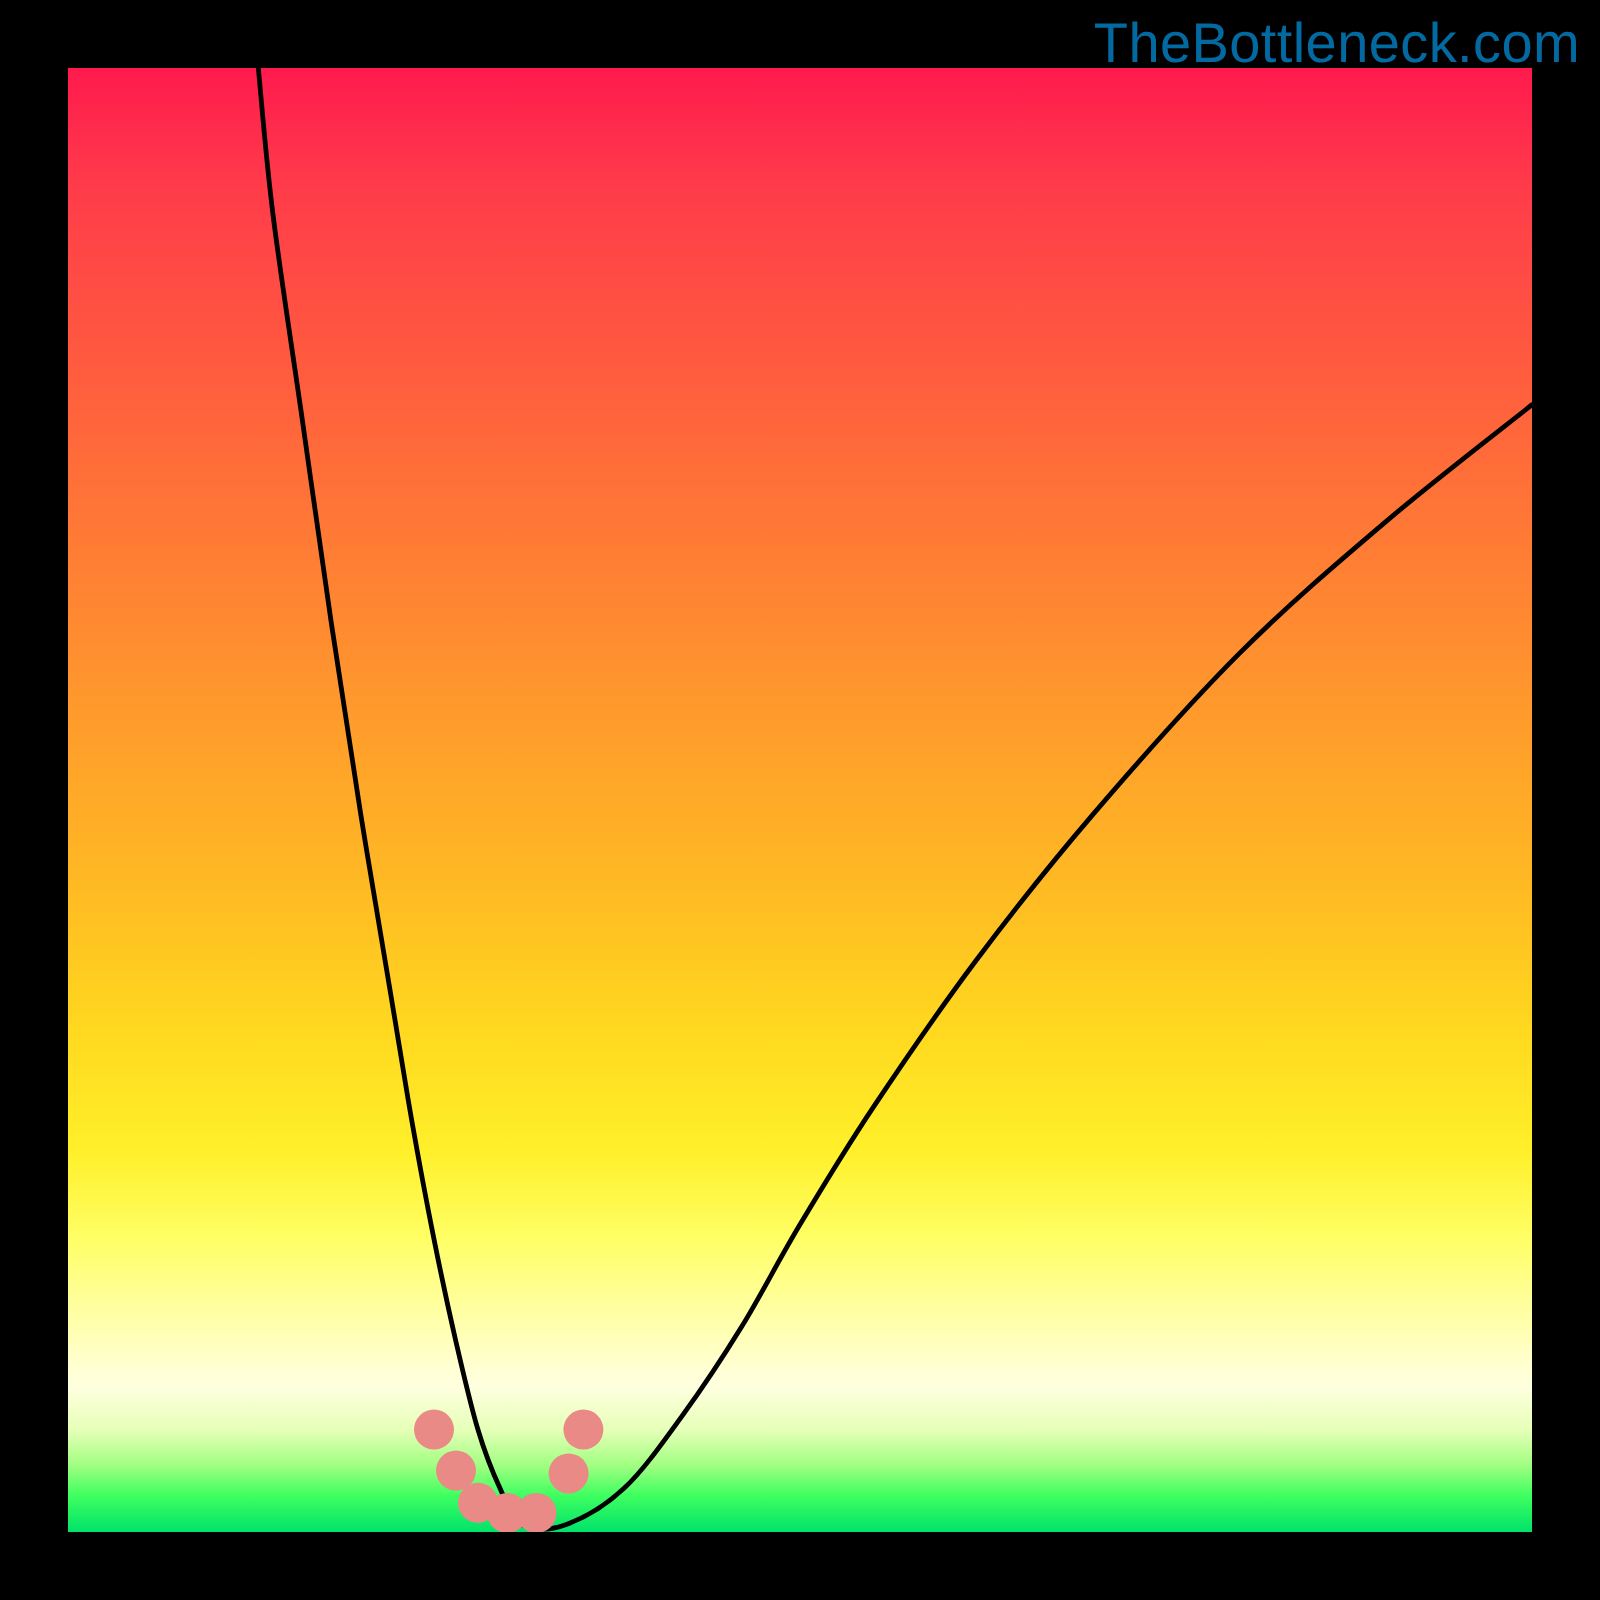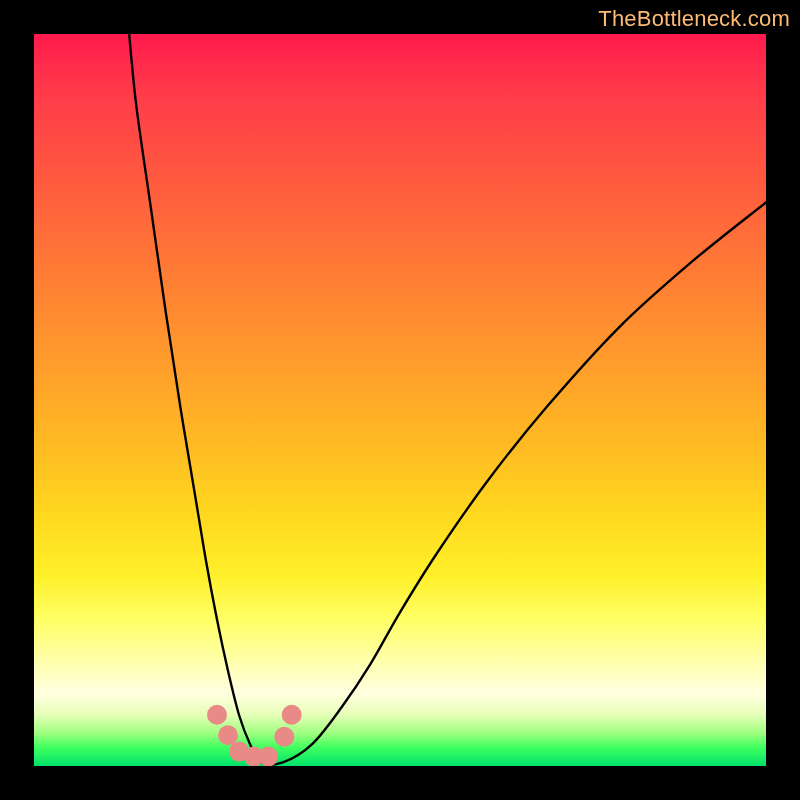--- a/index.html
+++ b/index.html
@@ -41,22 +41,22 @@
       #e6ffb8 93%,
       #9fff80 95.5%,
       #3fff60 97.5%,
       #00e26a 100%
     );
   }
   .watermark {
     position: absolute;
     top: 6px;
     right: 10px;
-    color: #fdba74;
-    font-size: 22px;
+    color: #0369a1;
+    font-size: 28px;
     font-weight: 500;
     letter-spacing: 0.2px;
   }
   svg.curve {
     position: absolute;
     left: 0;
     top: 0;
     width: 732px;
     height: 732px;
   }

